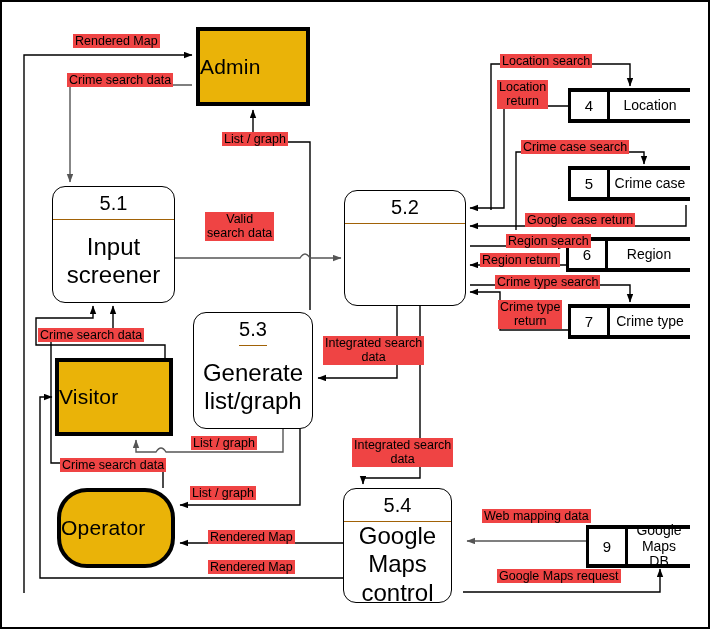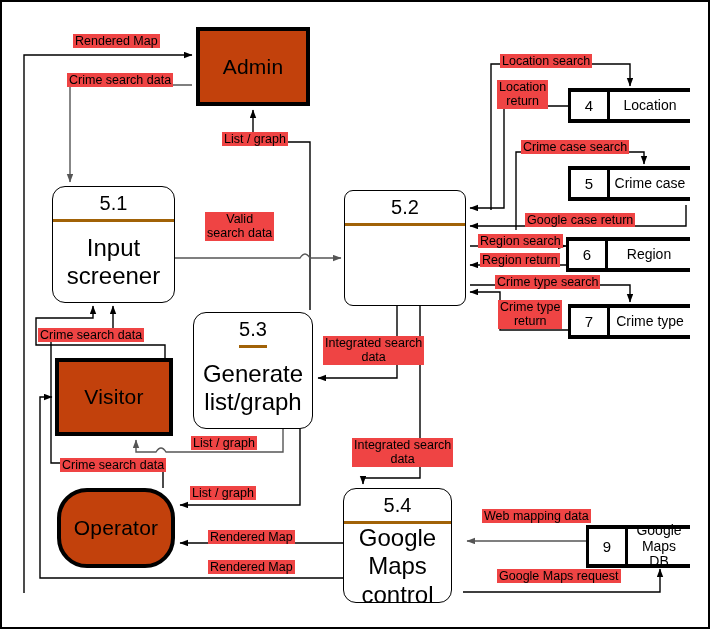--- a/index.html
+++ b/index.html
@@ -3,28 +3,28 @@
 <meta charset="utf-8">
 <style>
   html,body{margin:0;padding:0;background:#ffffff;}
   body{font-family:"Liberation Sans", sans-serif;}
   #stage{position:relative;width:712px;height:631px;background:#ffffff;overflow:hidden;}
   #outer-border{position:absolute;left:0;top:0;width:710px;height:629px;border:2px solid #000;box-sizing:border-box;}
 
   svg.layer{position:absolute;left:0;top:0;width:712px;height:631px;pointer-events:none;}
 
   
-  .entity{position:absolute;background:#c2410c;border:4px solid #000;box-sizing:border-box;
-          display:flex;align-items:center;justify-content:center;}
+  .entity{position:absolute;background:#eab308;border:4px solid #000;box-sizing:border-box;
+          display:flex;align-items:center;}
   .entity .etext{font-size:21px;color:#000;letter-spacing:.2px;}
 
   
   .process{position:absolute;background:#fff;border:1px solid #000;border-radius:13px;box-sizing:border-box;
            display:flex;flex-direction:column;overflow:hidden;}
-  .process .pnum{height:32px;flex:0 0 32px;border-bottom:3px solid #a16207;
+  .process .pnum{height:32px;flex:0 0 32px;border-bottom:1px solid #a16207;
                  display:flex;align-items:center;justify-content:center;font-size:20px;color:#000;}
   .process .pname{flex:1 1 auto;display:flex;align-items:center;justify-content:center;
                   text-align:center;font-size:24px;line-height:1.18;color:#000;padding:0 4px;}
 
   
   .store{position:absolute;background:#fff;box-sizing:border-box;
          border-top:4px solid #000;border-bottom:4px solid #000;display:flex;}
   .store .sid{flex:0 0 36px;border-right:3px solid #000;border-left:3px solid #000;
               display:flex;align-items:center;justify-content:center;font-size:15px;color:#000;}
   .store .sname{flex:1 1 auto;display:flex;align-items:center;justify-content:center;
@@ -111,21 +111,21 @@
 
   <div class="entity" style="left:57px;top:488px;width:118px;height:80px;border-radius:30px;">
     <span class="etext">Operator</span>
   </div>
 
   <div class="process" style="left:52px;top:186px;width:123px;height:117px;">
     <div class="pnum">5.1</div>
     <div class="pname">Input screener</div>
   </div>
 
-  <div class="process" style="left:344px;top:190px;width:122px;height:116px;border-radius:9px;">
+  <div class="process" style="left:344px;top:190px;width:122px;height:116px;">
     <div class="pnum">5.2</div>
   </div>
 
   <div class="process" style="left:193px;top:312px;width:120px;height:117px;align-items:center;">
     <div class="pnum">5.3</div>
     <div class="pname">Generate
 list/graph</div>
   </div>
 
   <div class="process" style="left:343px;top:488px;width:109px;height:115px;">
@@ -171,21 +171,21 @@
 
   <div class="flabel c" style="left:500px;top:54px;">Location search</div>
 
   <div class="flabel c" style="left:497px;top:80px;">Location
 return</div>
 
   <div class="flabel c" style="left:521px;top:140px;">Crime case search</div>
 
   <div class="flabel c" style="left:525px;top:213px;">Google case return</div>
 
-  <div class="flabel c" style="left:478px;top:234px;">Region search</div>
+  <div class="flabel c" style="left:506px;top:234px;">Region search</div>
 
   <div class="flabel c" style="left:480px;top:253px;">Region return</div>
 
   <div class="flabel c" style="left:495px;top:275px;">Crime type search</div>
 
   <div class="flabel c" style="left:498px;top:300px;">Crime type
 return</div>
 
   <div class="flabel c" style="left:38px;top:328px;">Crime search data</div>
 

